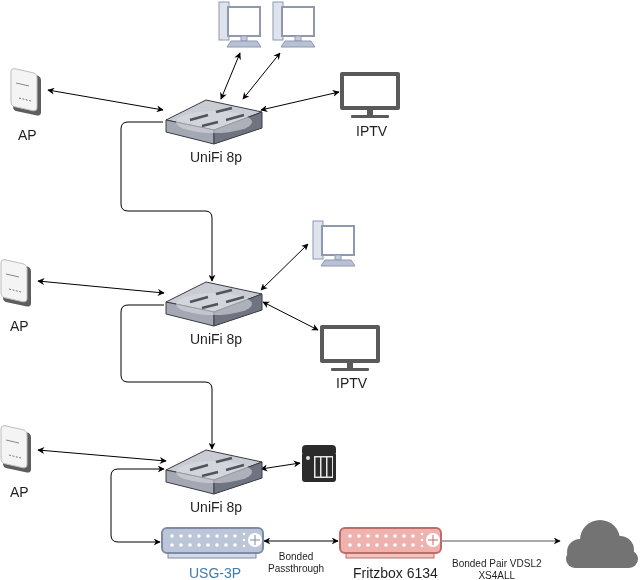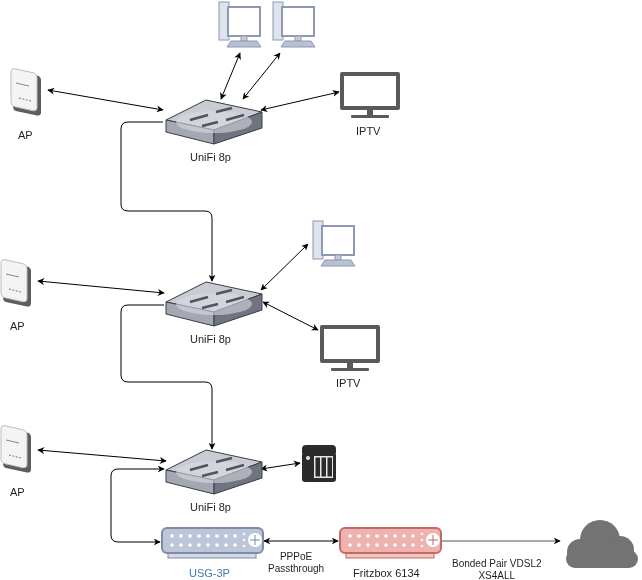--- a/index.html
+++ b/index.html
@@ -1,19 +1,19 @@
 <!DOCTYPE html>
 <html><head>
 <meta charset="utf-8">
 <style>
   html, body { margin: 0; padding: 0; background: #ffffff; }
   body { width: 642px; height: 580px; position: relative; overflow: hidden;
          font-family: "Liberation Sans", sans-serif; }
   svg#diagram { position: absolute; left: 0; top: 0; }
-  .lbl { position: absolute; font-size: 11px; color: #1f1f1f; text-align: center;
+  .lbl { position: absolute; font-size: 14px; color: #1f1f1f; text-align: center;
          white-space: nowrap; line-height: 12px; }
   .lbl.blue { color: #3d7ab5; }
   .lbl.two { white-space: pre; font-size: 10px; }
 </style>
 </head>
 <body>
 
 <svg id="diagram" width="642" height="580" viewBox="0 0 642 580">
   <defs>
     <marker id="arr" viewBox="0 0 10 10" refX="9" refY="5" markerWidth="7" markerHeight="7" orient="auto-start-reverse">
@@ -168,16 +168,16 @@
 <div class="lbl" style="left:190px;top:151px;">UniFi 8p</div>
 <div class="lbl" style="left:190px;top:333px;">UniFi 8p</div>
 <div class="lbl" style="left:190px;top:501px;">UniFi 8p</div>
 
 <div class="lbl" style="left:356px;top:125px;">IPTV</div>
 <div class="lbl" style="left:336px;top:377px;">IPTV</div>
 
 <div class="lbl blue" style="left:189px;top:567px;">USG-3P</div>
 <div class="lbl" style="left:353px;top:567px;">Fritzbox 6134</div>
 
-<div class="lbl two" style="left:268px;top:551px;">PPPoE
+<div class="lbl two" style="left:268px;top:551px;">Bonded
 Passthrough</div>
 <div class="lbl two" style="left:452px;top:558px;">Bonded Pair VDSL2
 XS4ALL</div>
 
 </body></html>

